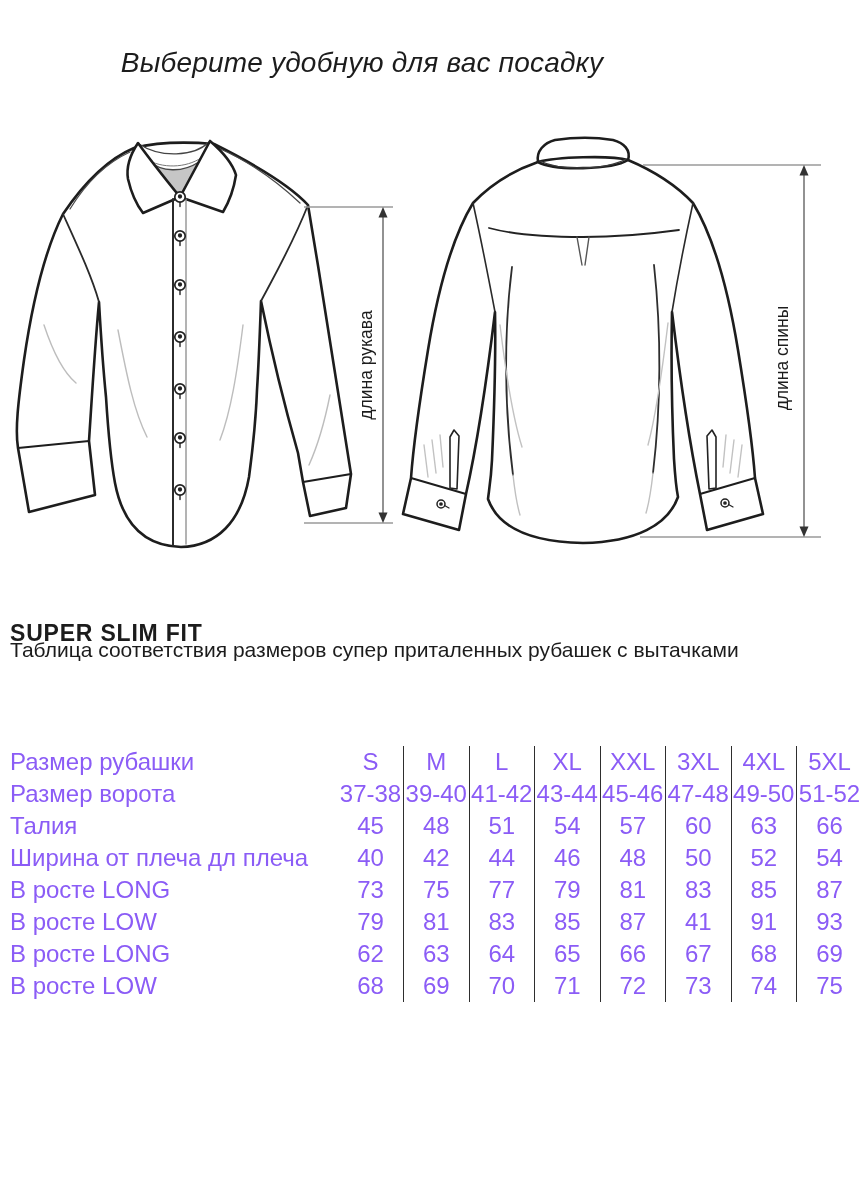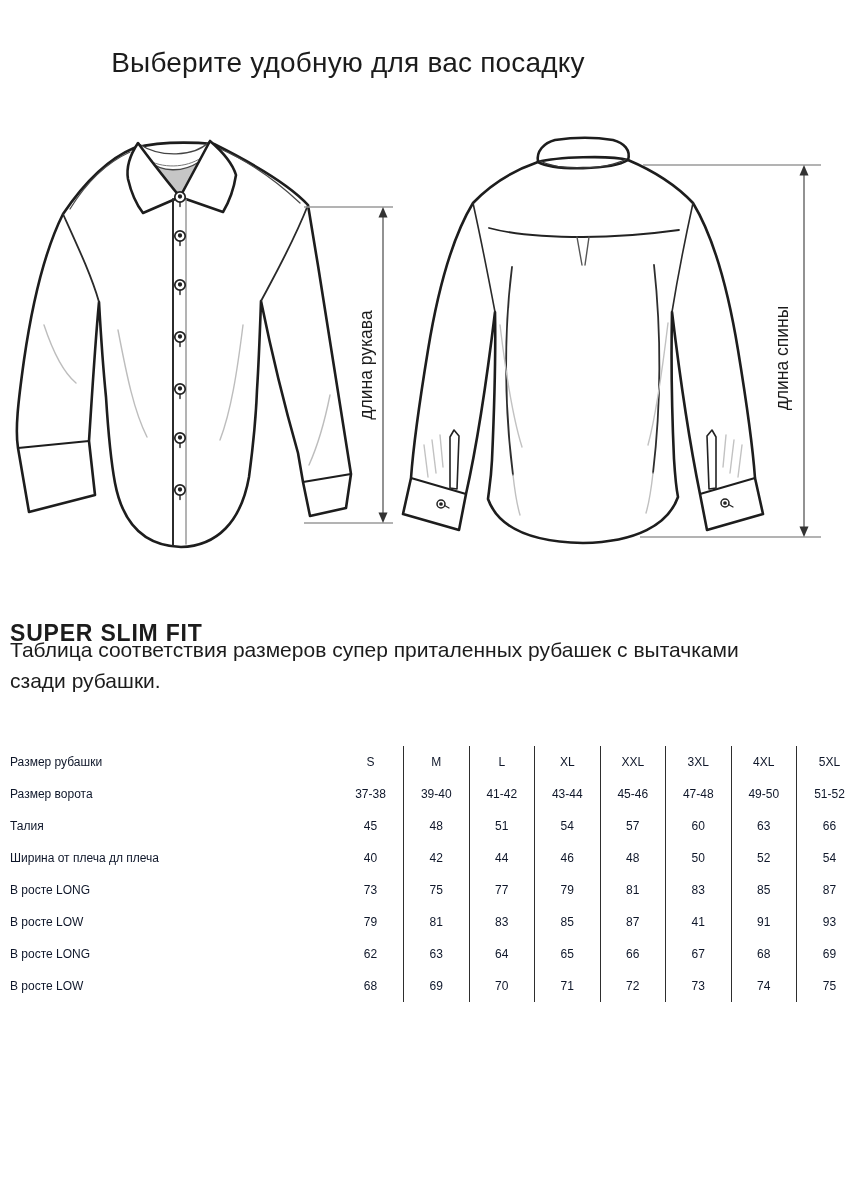--- a/index.html
+++ b/index.html
@@ -1,36 +1,36 @@
 <!DOCTYPE html>
 <html><head>
 <meta charset="utf-8">
 <style>
   html,body { margin:0; padding:0; }
   body {
     width:862px; height:1200px; background:#ffffff; position:relative;
     font-family:"Liberation Sans", sans-serif; color:#1c1c1c; overflow:hidden;
   }
   .title {
-    position:absolute; top:47px; left:2px; width:692px; text-align:center;
-    font-size:28px; letter-spacing:0.2px;
+    position:absolute; top:47px; left:16px; width:692px; text-align:center;
+    font-size:28px; letter-spacing:0.2px;font-style:italic;
   }
   #illustration { position:absolute; top:115px; left:0; }
   .heading {
     position:absolute; top:620px; left:10px;
     font-size:23px; font-weight:bold; letter-spacing:0.8px;
   }
   .desc {
     position:absolute; top:634px; left:10px;
     font-size:21px; line-height:31px;
   }
   .desc span { display:block; }
   table.sizes {
     position:absolute; top:746px; left:10px; width:852px;
-    border-collapse:collapse; table-layout:fixed; font-size:12px; color:#0f172a;
+    border-collapse:collapse; table-layout:fixed; font-size:24px; color:#8b5cf6;
   }
   table.sizes td { height:32px; padding:0; vertical-align:middle; white-space:nowrap; }
   td.lbl { text-align:left; }
   td.v   { text-align:center; }
   td.v + td.v { border-left:1px solid #2e2e2e; }
   svg text.meas {
     font-family:"Liberation Sans", sans-serif; font-size:17.5px; fill:#1c1c1c;
   }
 </style>
 </head>
@@ -224,21 +224,20 @@
     <path d="M 804,50  l -4.5,10.5 h 9 Z" fill="#333333"></path>
     <path d="M 804,422 l -4.5,-10.5 h 9 Z" fill="#333333"></path>
     <text class="meas" transform="translate(788,243) rotate(-90)" text-anchor="middle">длина спины</text>
   </g>
 </svg>
 
 <div class="heading">SUPER SLIM FIT</div>
 
 <div class="desc">
   <span>Таблица соответствия размеров супер приталенных рубашек с вытачками</span>
-  <span>сзади рубашки.</span>
 </div>
 
 <table class="sizes">
   <colgroup>
     <col style="width:328px">
     <col style="width:65.5px">
       <col style="width:65.5px">
       <col style="width:65.5px">
       <col style="width:65.5px">
     <col style="width:65.5px">

